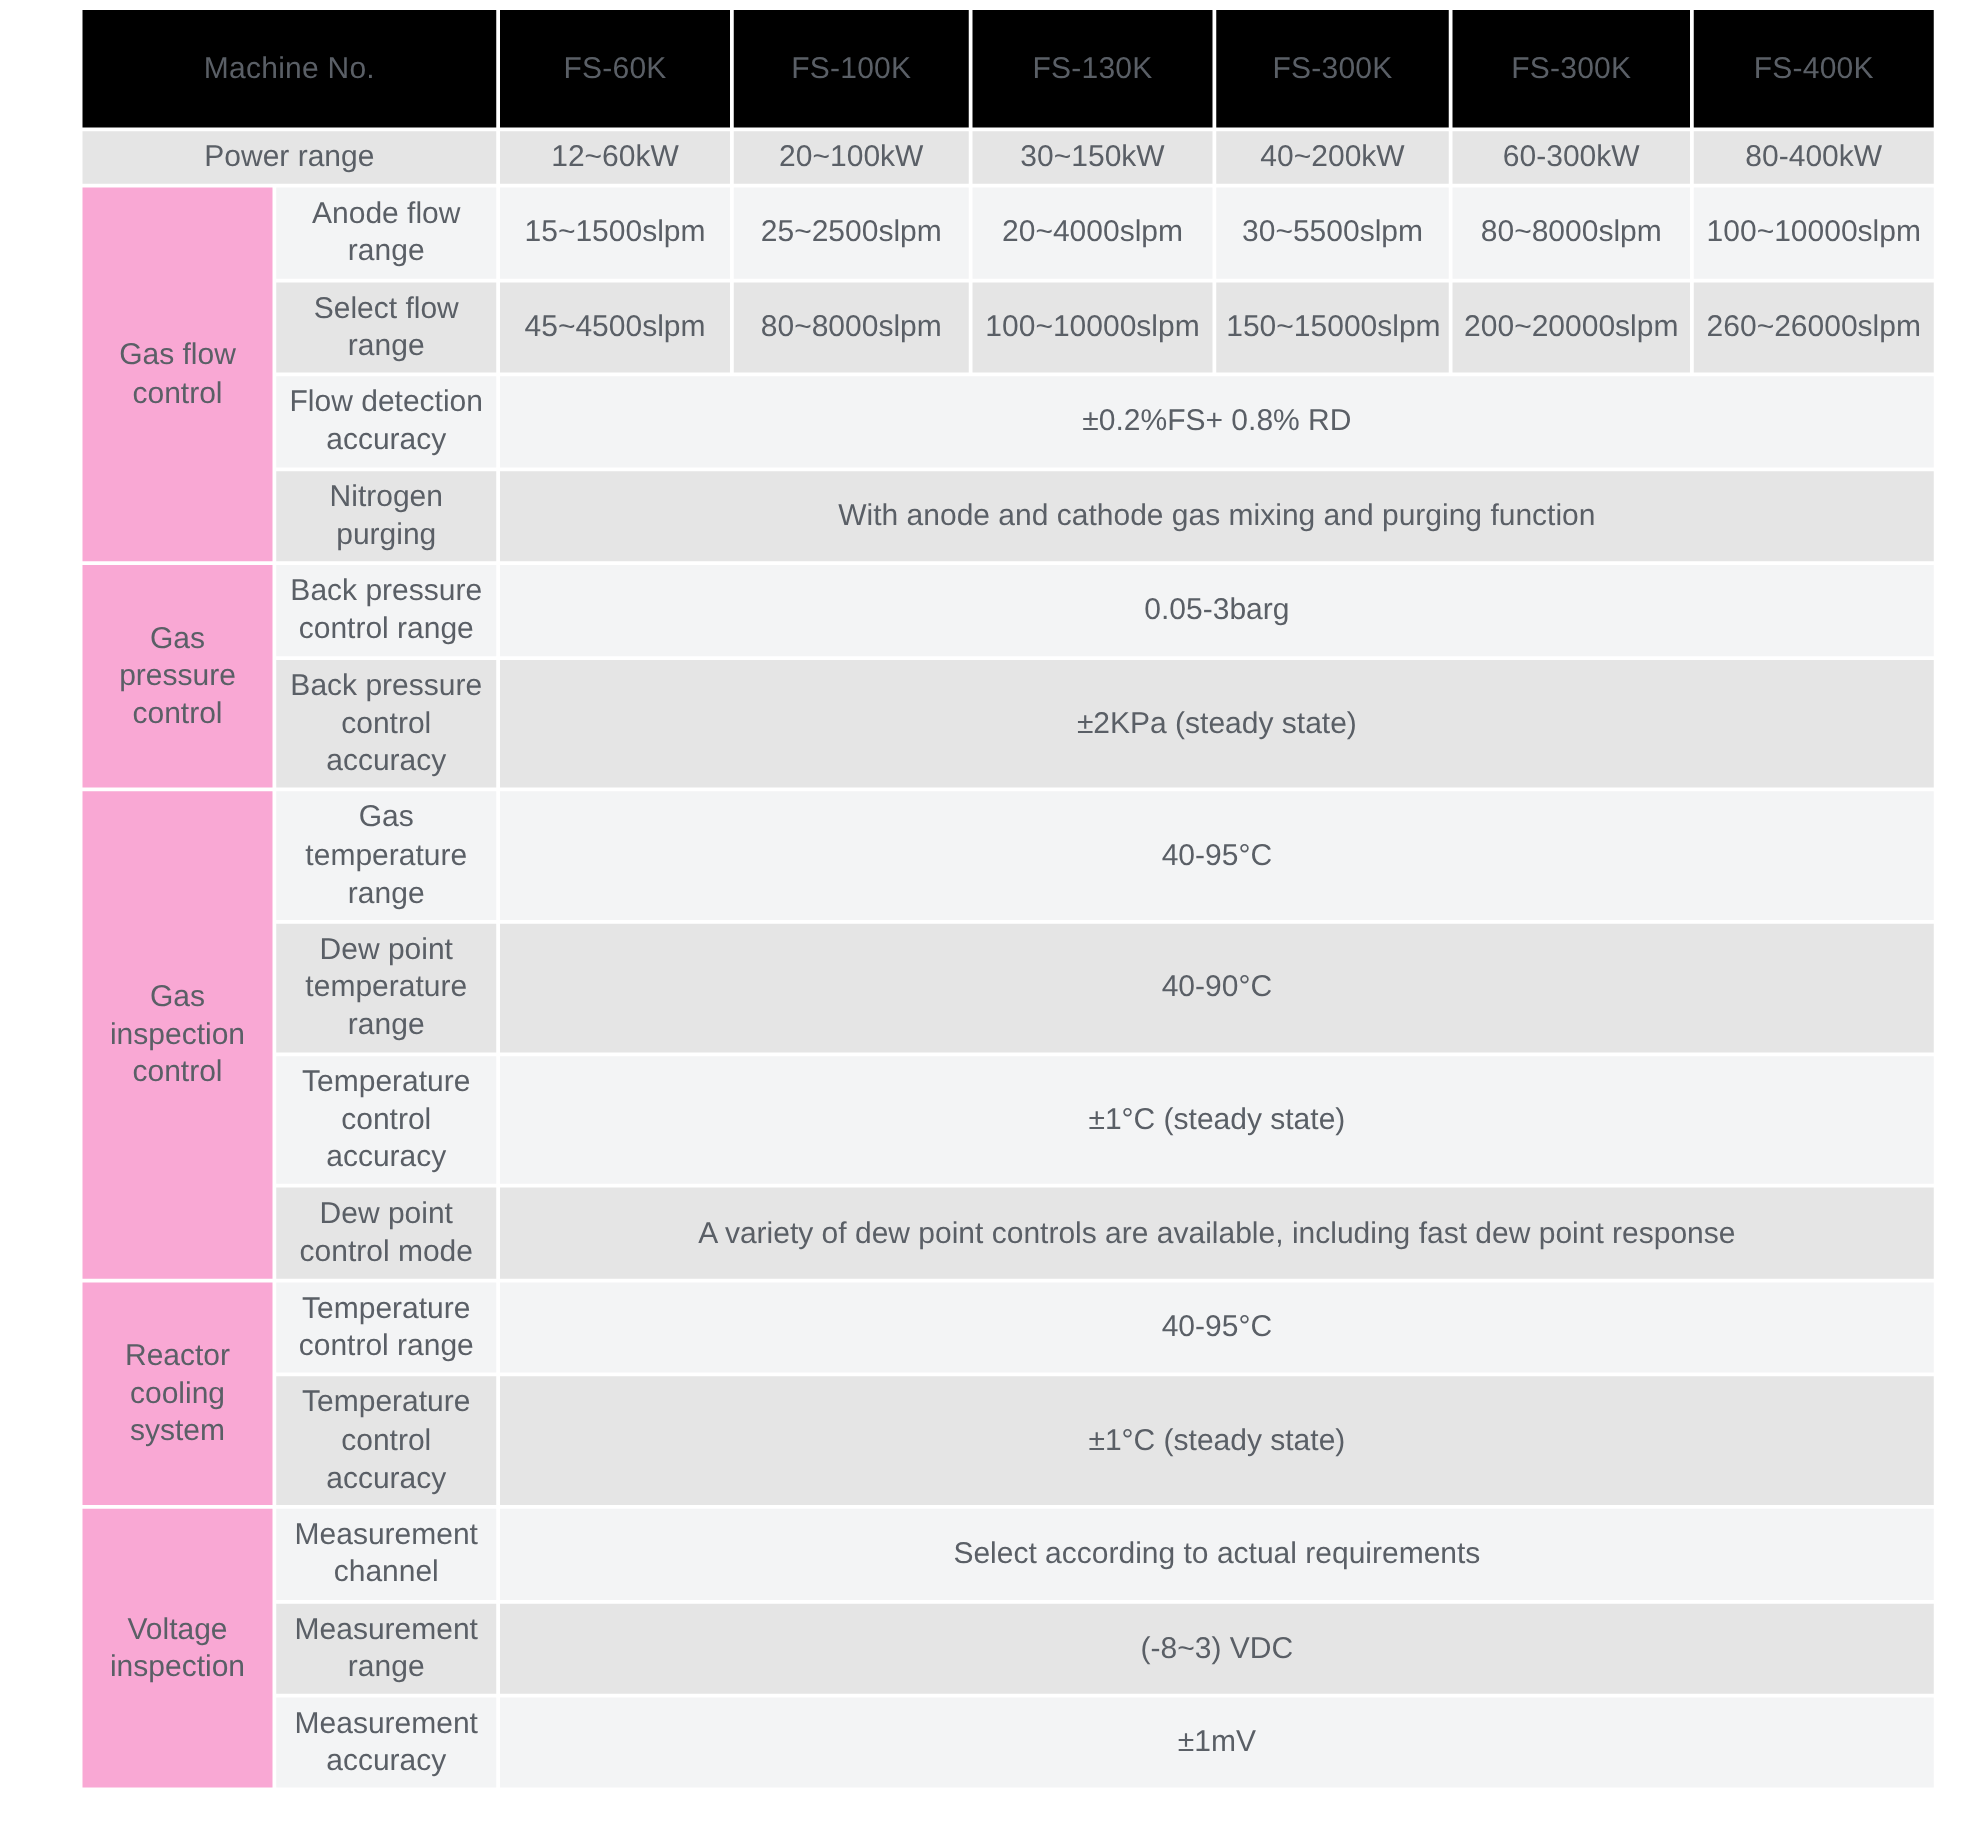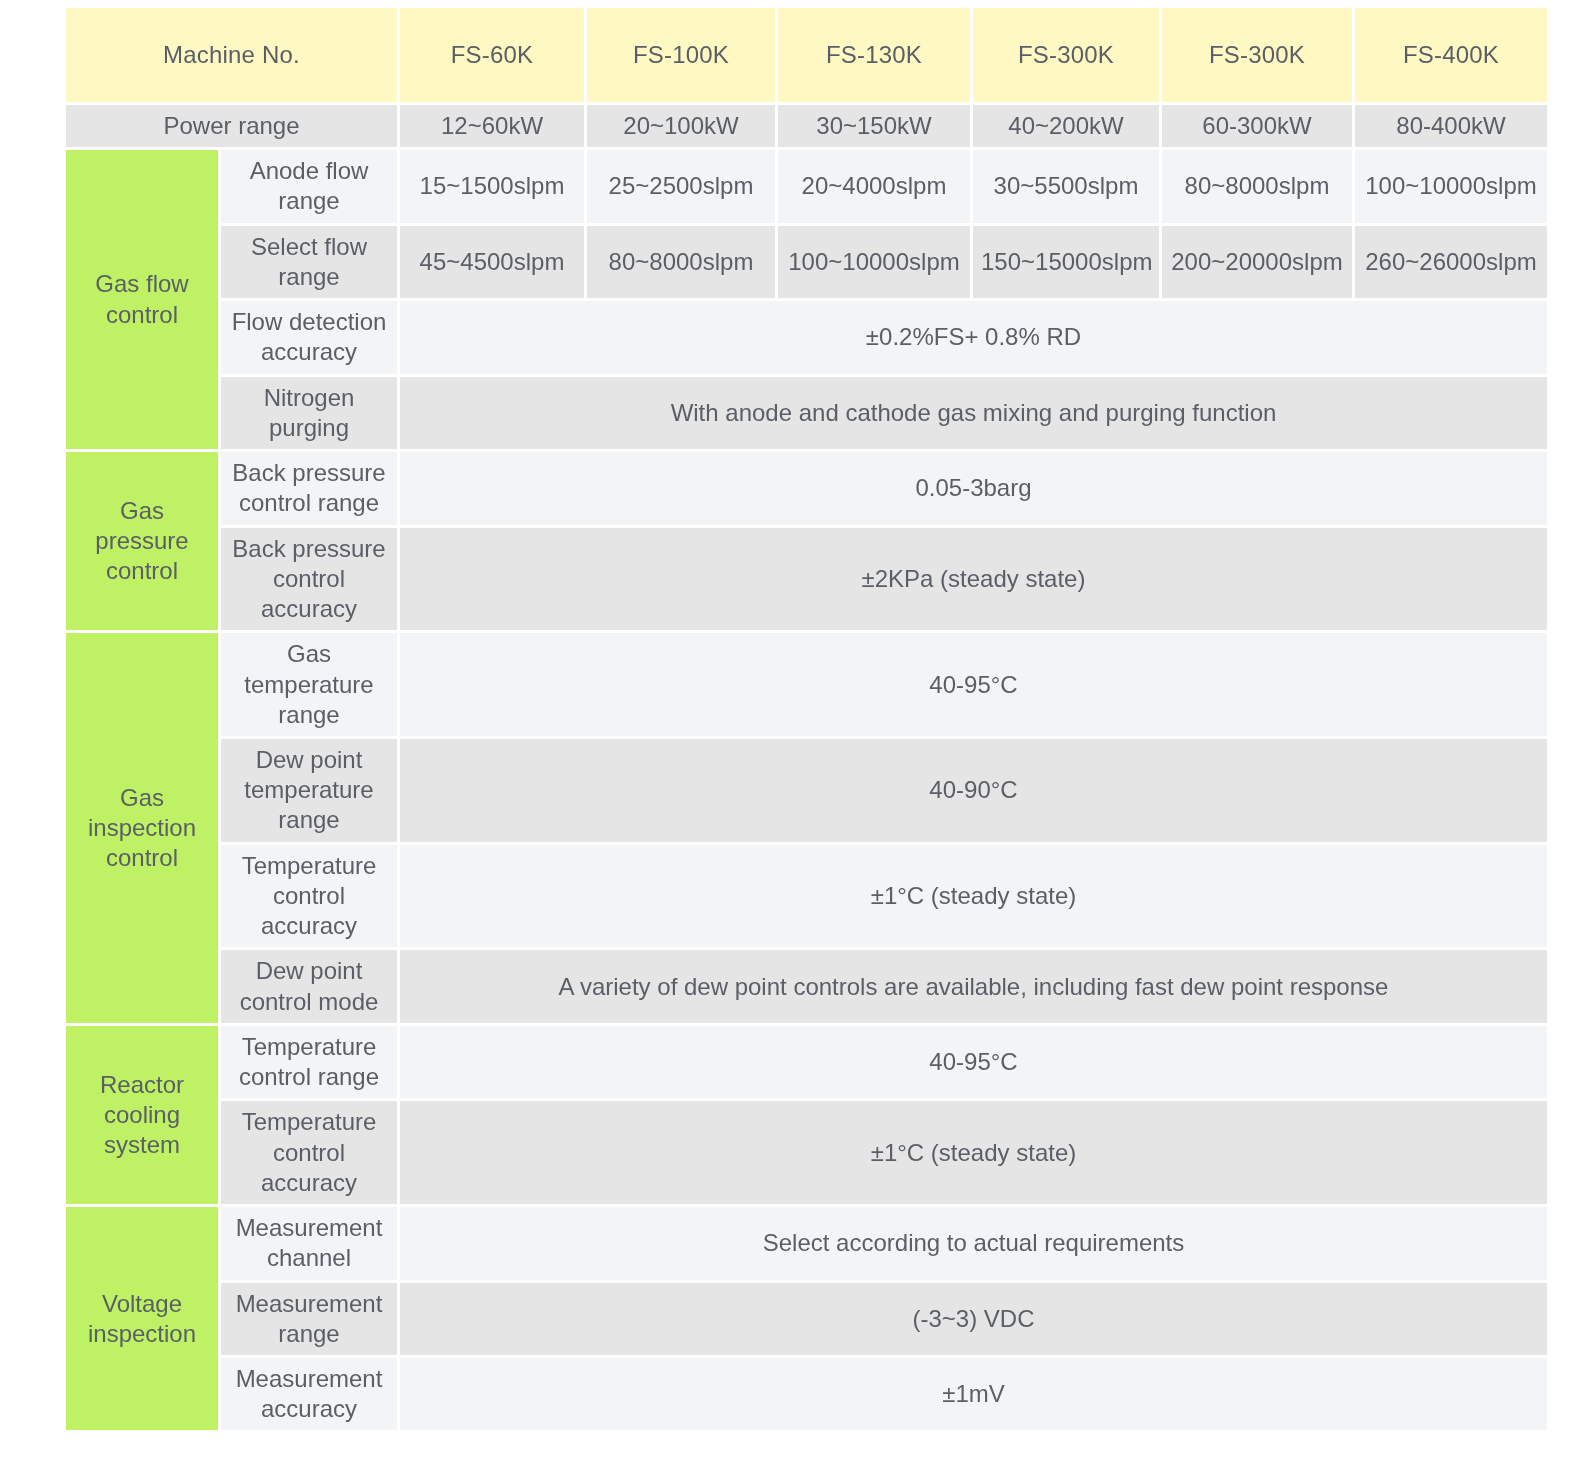--- a/index.html
+++ b/index.html
@@ -34,35 +34,35 @@
     text-align: center;
     vertical-align: middle;
     font-weight: normal;
     line-height: 1.26;
     color: #5a5f66;
     font-size: 24px;
   }
 
   
   .hdr {
-    background: #fef9c3;
+    background: #000000;
     color: #ffffff;
     font-weight: bold;
     font-size: 29px;
     height: 82px;
     letter-spacing: 0.2px;
   }
   .hdr-main {
     font-size: 30px;
   }
 
   
   .lite { background: #f3f4f5; }
   .dark { background: #e5e5e5; }
-  .grp  { background: #bef264; }
+  .grp  { background: #f9a8d4; }
 
   .grp-cell {
     font-size: 25px;
     color: #5a5f66;
     line-height: 1.3;
   }
   .sub-cell {
     font-size: 24px;
     line-height: 1.26;
   }
@@ -180,21 +180,21 @@
           <td class="dark sub-cell">Temperature control accuracy</td>
           <td class="dark wide-cell" colspan="6">±1°C (steady state)</td>
         </tr>
         <tr>
           <td class="grp grp-cell" rowspan="3"><span>Voltage</span><br><span>inspection</span></td>
           <td class="lite sub-cell">Measurement channel</td>
           <td class="lite wide-cell" colspan="6">Select according to actual requirements</td>
         </tr>
         <tr>
           <td class="dark sub-cell">Measurement range</td>
-          <td class="dark wide-cell" colspan="6">(-3~3) VDC</td>
+          <td class="dark wide-cell" colspan="6">(-8~3) VDC</td>
         </tr>
         <tr>
           <td class="lite sub-cell">Measurement accuracy</td>
           <td class="lite wide-cell" colspan="6">±1mV</td>
         </tr>
       </tbody>
   </table>
 </div>
 
 </body></html>

